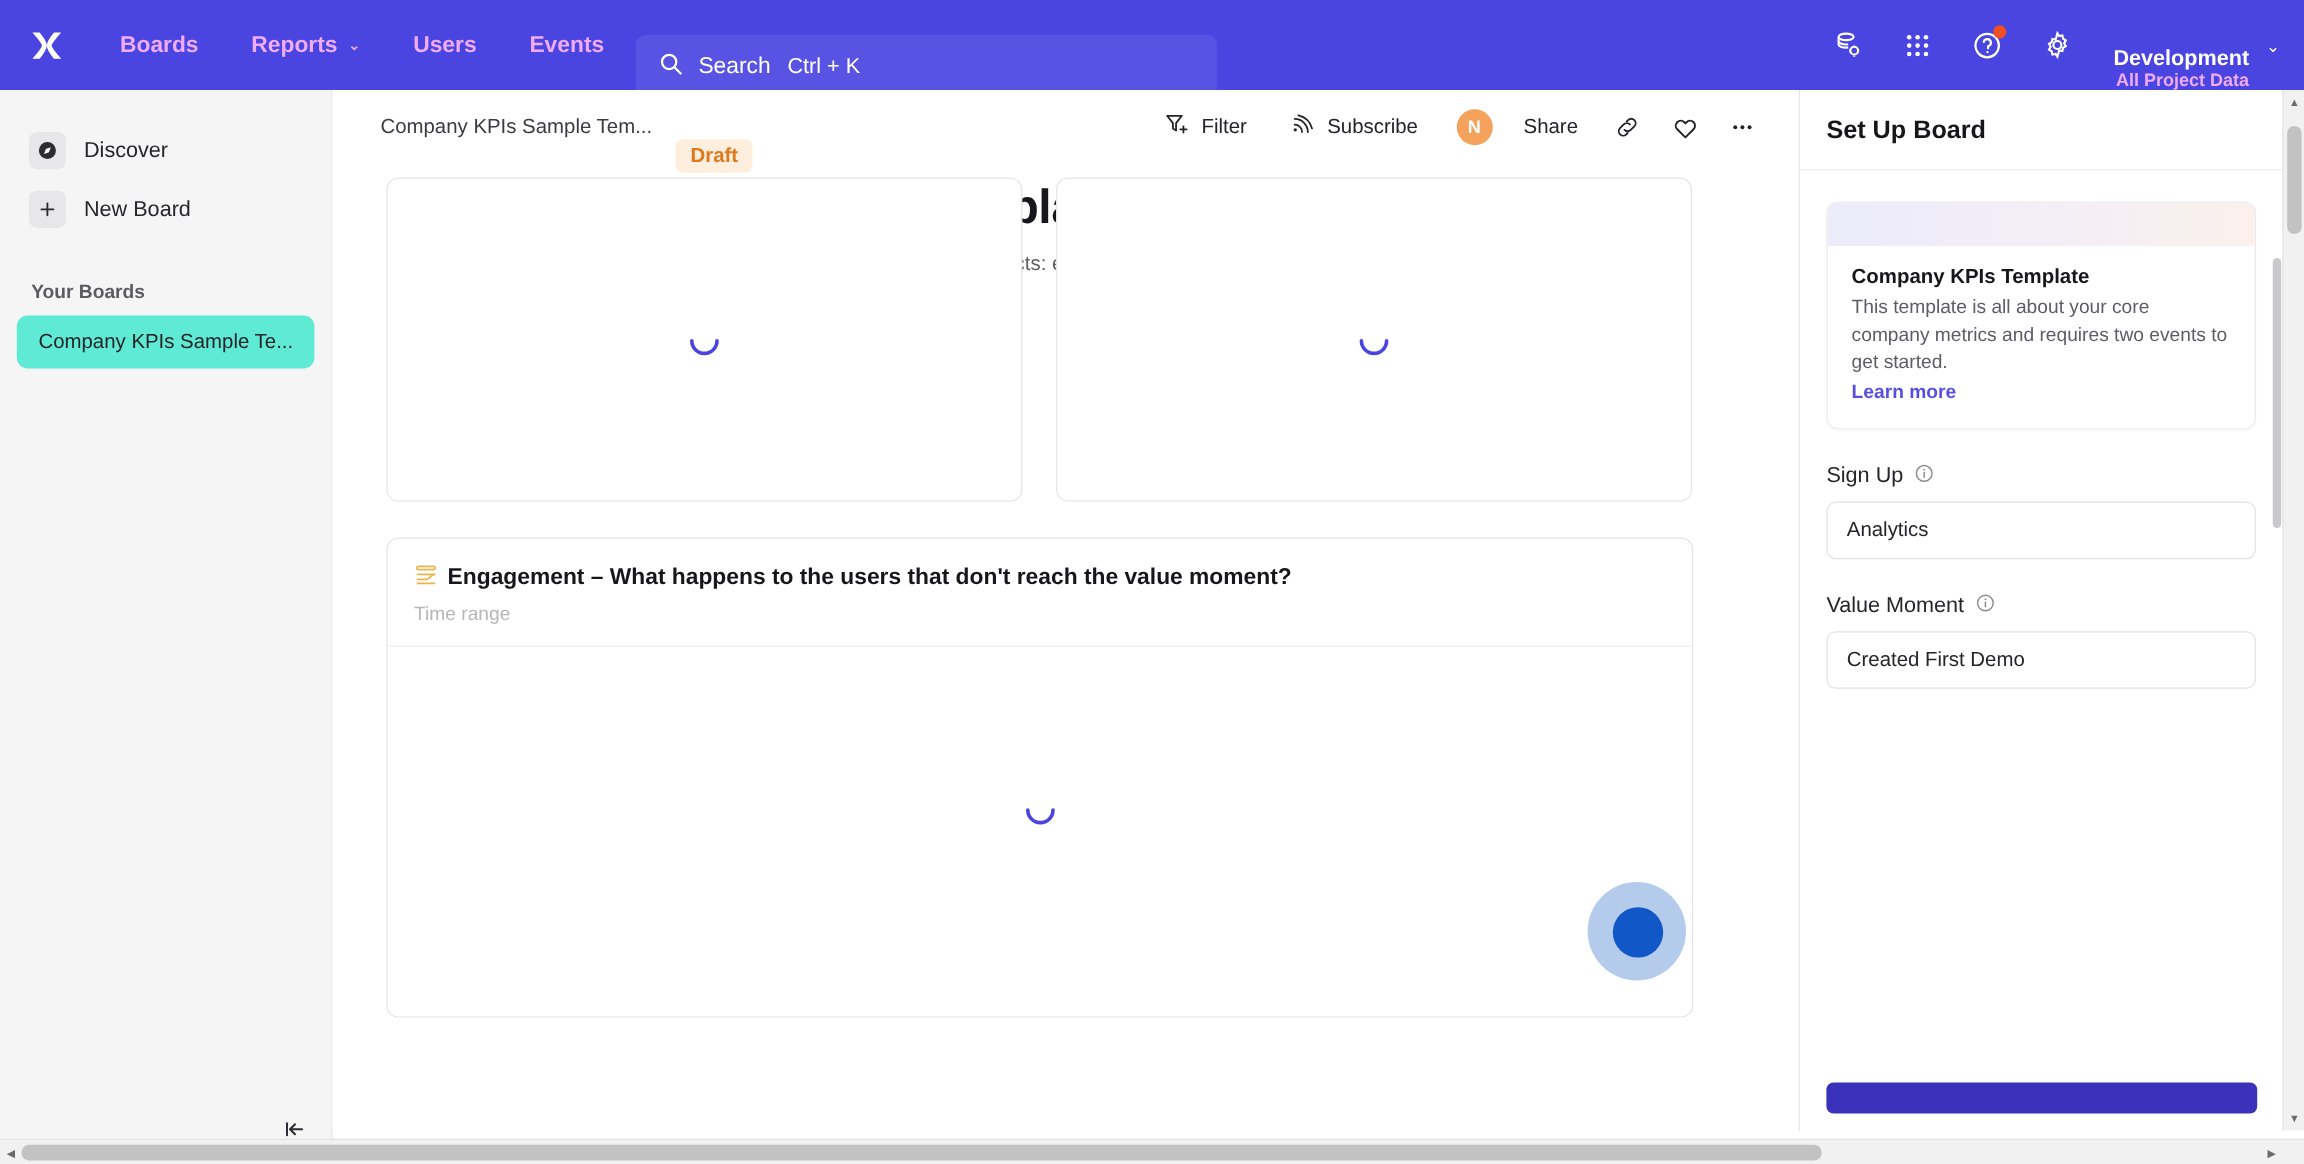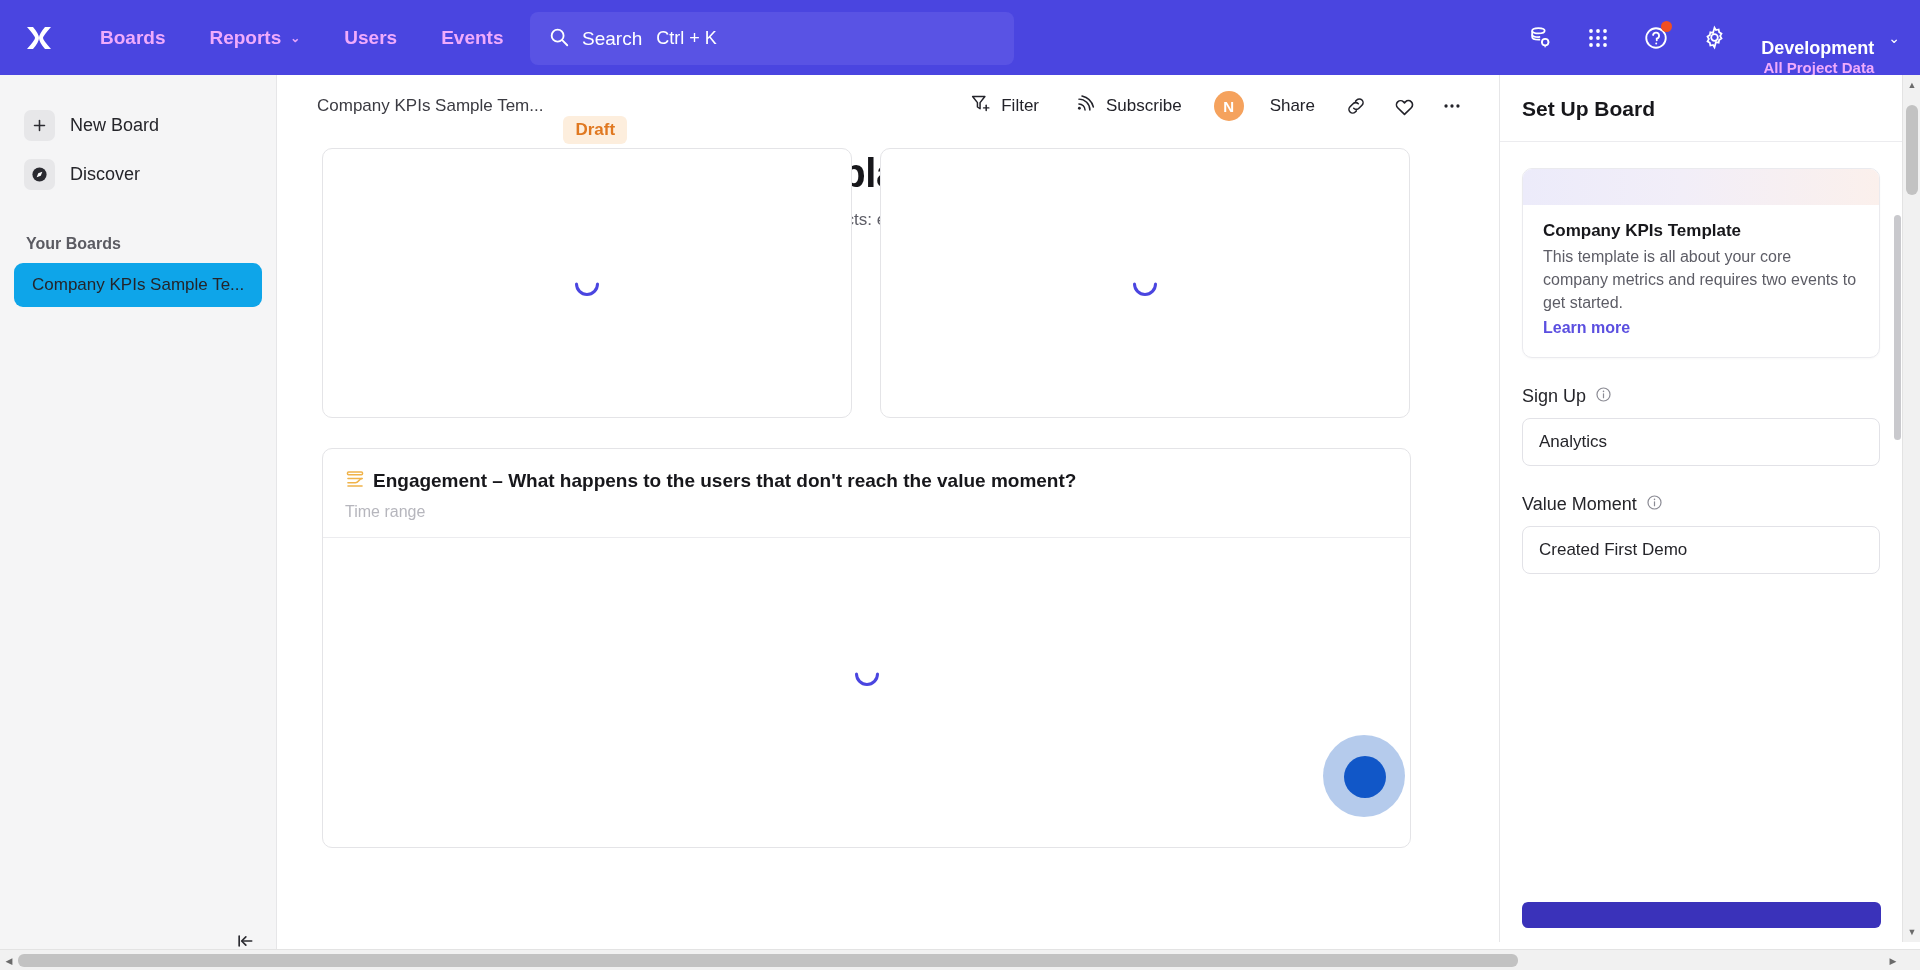--- a/index.html
+++ b/index.html
@@ -22,21 +22,21 @@
   .nav-link {
     color: #f0abfc; font-size: 19px; font-weight: 600;
     padding: 8px 22px; cursor: pointer; white-space: nowrap;
     display: flex; align-items: center; gap: 9px;
   }
   .nav-link .chev { font-size: 12px; opacity: .95; }
   .search-wrap { position: absolute; left: 530px; top: 12px; }
   .searchbar {
     width: 484px; height: 53px; background: #5953e4;
     border-radius: 8px; display: flex; align-items: center;
-    padding: 0 18px; gap: 12px; cursor: text;
+    padding: 0 18px; gap: 12px; cursor: text; margin-top: 17px;
   }
   .searchbar .sq { flex: 0 0 auto; }
   .search-text { color: #ffffff; font-size: 19px; font-weight: 500; }
   .search-kbd { color: #ffffff; font-size: 18px; font-weight: 400; margin-left: 2px; }
   .nav-right {
     position: absolute; right: 16px; top: 0; height: 75px;
     display: flex; align-items: center; gap: 20px;
   }
   .nav-icon {
     width: 38px; height: 38px; display: flex; align-items: center; justify-content: center;
@@ -67,21 +67,21 @@
   .side-ico {
     width: 31px; height: 31px; border-radius: 7px; background: #e7e7e9;
     display: flex; align-items: center; justify-content: center; flex: 0 0 auto;
   }
   .side-label { font-size: 18px; color: #25252a; }
   .side-section {
     margin: 36px 0 10px 26px; font-size: 16px; font-weight: 700; color: #5b5b62;
   }
   .board-item {
     margin: 0 14px; padding: 12px 18px; border-radius: 9px;
-    background: #0ea5e9; font-size: 17px; color: #25252a;
+    background: #5eead4; font-size: 17px; color: #25252a;
     cursor: pointer; white-space: nowrap; overflow: hidden; text-align: right;
   }
   .collapse-btn {
     position: absolute; left: 228px; bottom: 14px;
     width: 34px; height: 30px; display: flex; align-items: center; justify-content: center;
     cursor: pointer;
   }
 
   
   .main {
@@ -316,35 +316,35 @@
           <div class="project-sub">All Project Data</div>
         </div>
         <span class="chev">⌄</span>
       </div>
     </div>
   </div>
 
   <div class="sidebar">
     <div class="side-item">
       <span class="side-ico">
+        <svg width="17" height="17" viewBox="0 0 24 24">
+          <circle cx="12" cy="12" r="10" fill="#2b2b31"></circle>
+          <path d="M16 8l-2.2 5.8L8 16l2.2-5.8z" fill="#ffffff"></path>
+        </svg>
+      </span>
+      <span class="side-label">Discover</span>
+    </div>
+    <div class="side-item">
+      <span class="side-ico">
         <svg width="17" height="17" viewBox="0 0 24 24" stroke="#2b2b31" stroke-width="2.2" stroke-linecap="round">
           <line x1="12" y1="5" x2="12" y2="19"></line>
             <line x1="5" y1="12" x2="19" y2="12"></line>
         </svg>
       </span>
       <span class="side-label">New Board</span>
-    </div>
-    <div class="side-item">
-      <span class="side-ico">
-        <svg width="17" height="17" viewBox="0 0 24 24">
-          <circle cx="12" cy="12" r="10" fill="#2b2b31"></circle>
-          <path d="M16 8l-2.2 5.8L8 16l2.2-5.8z" fill="#ffffff"></path>
-        </svg>
-      </span>
-      <span class="side-label">Discover</span>
     </div>
 
     <div class="side-section">Your Boards</div>
 
     <div class="board-item">
       <span>Company KPIs Sample Te...</span>
     </div>
 
     <div class="collapse-btn">
       <svg width="20" height="20" viewBox="0 0 24 24" fill="none" stroke="#2b2b31" stroke-width="2" stroke-linecap="round" stroke-linejoin="round">

